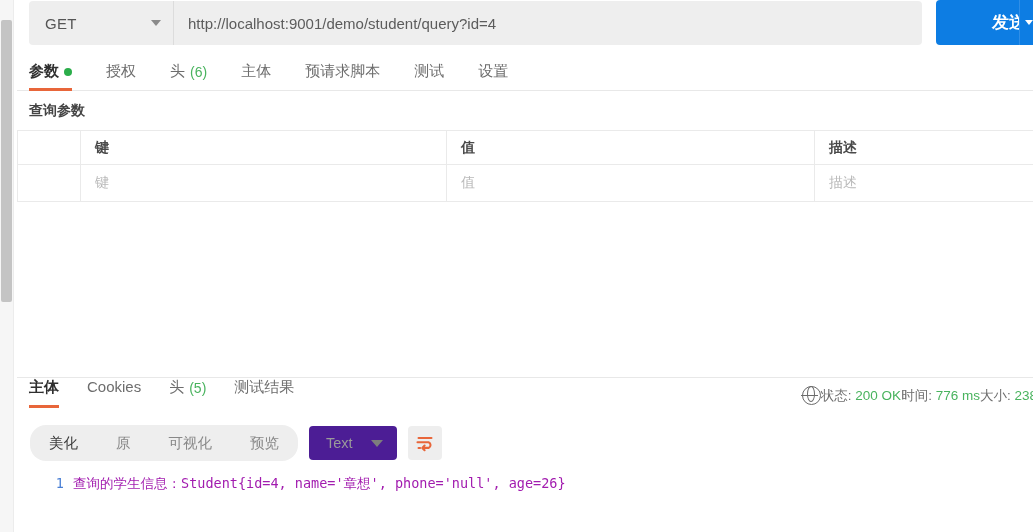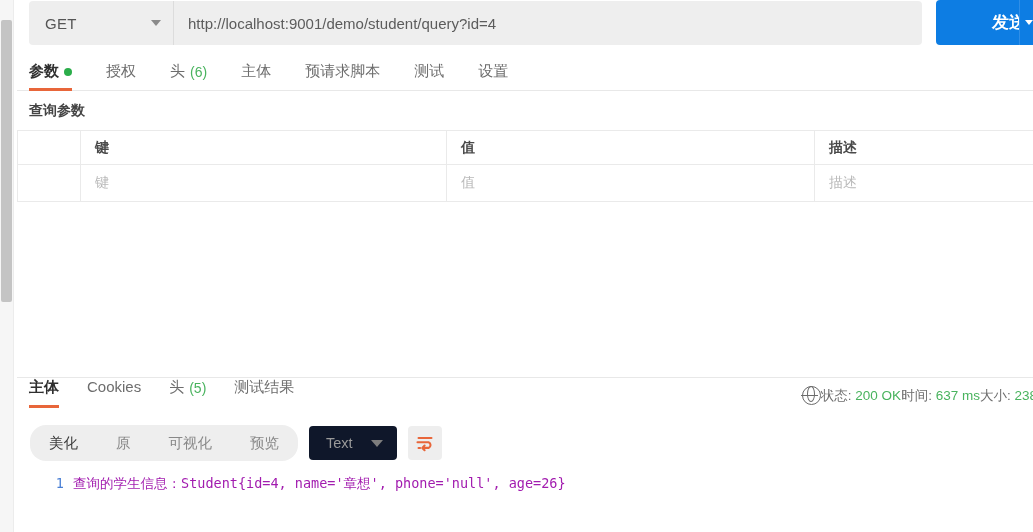--- a/index.html
+++ b/index.html
@@ -321,21 +321,21 @@
     font-size: 14.5px;
     color: #888888;
     cursor: pointer;
     white-space: nowrap;
   }
   .seg.active { color: #3a3a3a; }
   #format-select {
     display: flex;
     align-items: center;
     gap: 18px;
-    background: #0f172a;
+    background: #4c1d95;
     border-radius: 4px;
     height: 34px;
     padding: 0 14px 0 17px;
     font-size: 14.5px;
     color: #9a9a9a;
     cursor: pointer;
   }
   #format-select .caret {
     border-top-color: #7d7d7d;
     border-left-width: 6px;
@@ -466,21 +466,21 @@
       </div>
 
       <div id="resp-status">
         <span class="globe"></span>
         <span class="stat">
           <span>状态:</span>
           <span class="val">200 OK</span>
         </span>
         <span class="stat">
           <span>时间:</span>
-          <span class="val">637 ms</span>
+          <span class="val">776 ms</span>
         </span>
         <span class="stat">
           <span>大小:</span>
           <span class="val">238</span>
         </span>
       </div>
     </div>
 
     <div id="resp-toolbar">
       <div class="seg-group">

